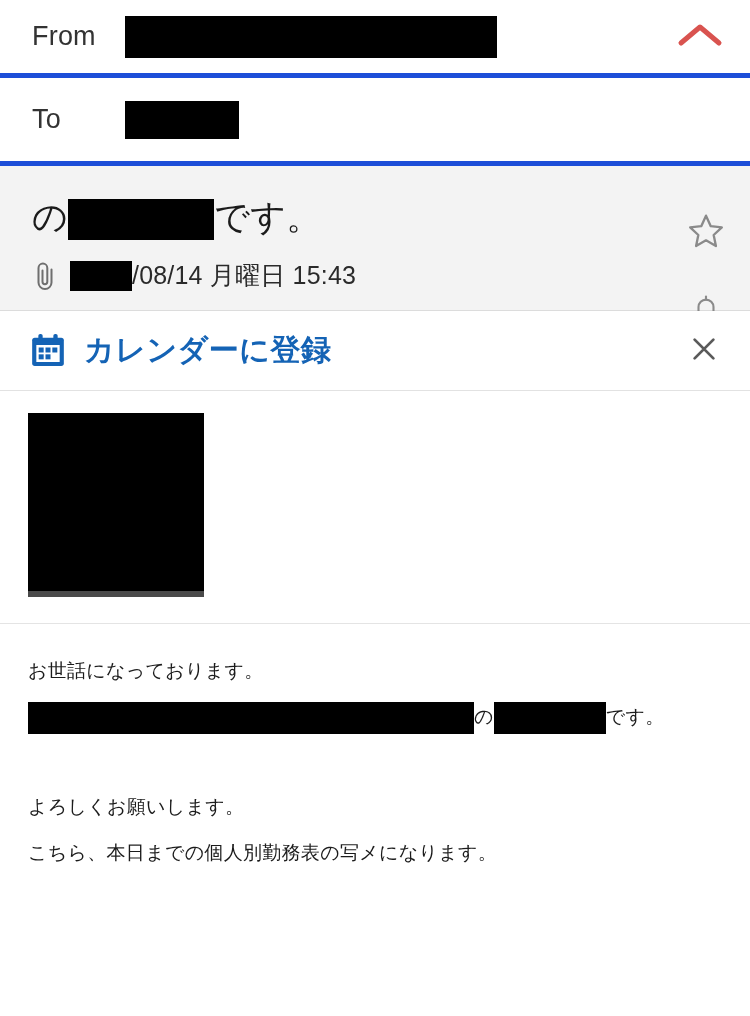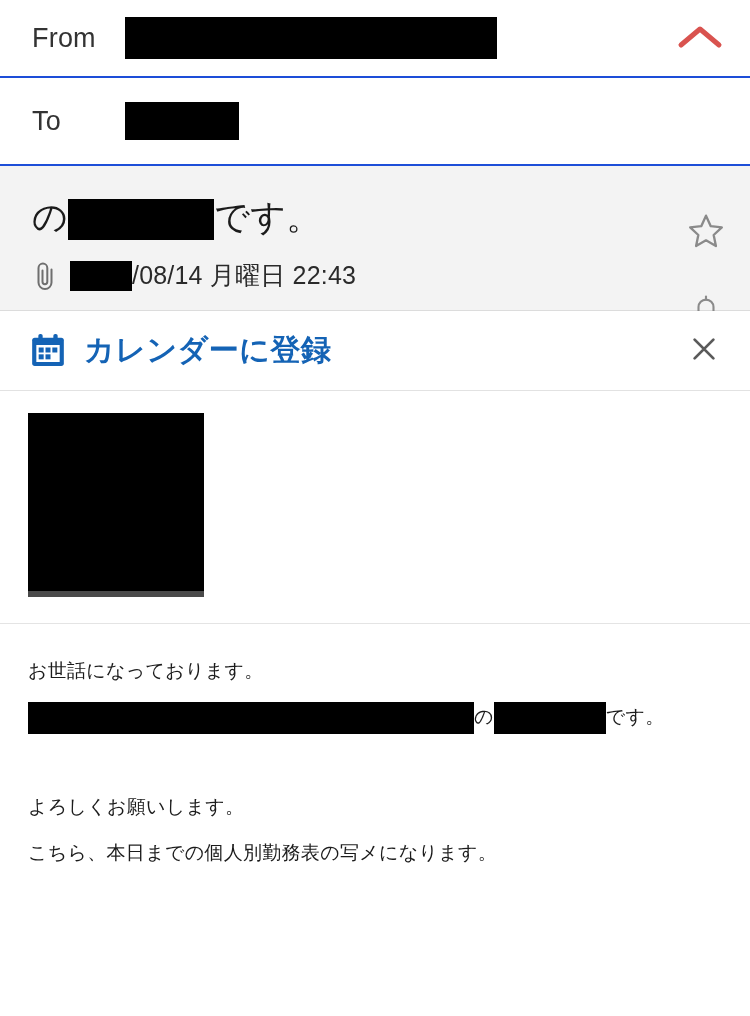--- a/index.html
+++ b/index.html
@@ -29,21 +29,21 @@
     line-height: 0;
   }
 
   
   .recipient-row {
     position: relative;
     display: flex;
     align-items: center;
     width: 750px;
     padding: 0 24px 0 32px;
-    border-bottom: 2px solid #1d4ed8;
+    border-bottom: 5px solid #1d4ed8;
     background: #ffffff;
   }
   .row-from { height: 78px; }
   .row-to   { height: 88px; }
 
   .recipient-label {
     font-size: 27px;
     color: #333333;
     letter-spacing: 0.2px;
     width: 93px;
@@ -235,21 +235,21 @@
       <span>の</span><span class="redact redact-subj-2"></span><span>です。</span>
     </div>
 
     <div class="meta-line">
       <span class="clip-icon">
         <svg width="26" height="30" viewBox="0 0 26 30" fill="none" xmlns="http://www.w3.org/2000/svg">
           <path d="M19.5 8.5 L19.5 21.5 a6.5 6.5 0 0 1 -13 0 L6.5 7 a4.4 4.4 0 0 1 8.8 0 L15.3 20.8 a2.4 2.4 0 0 1 -4.8 0 L10.5 9.5" stroke="#6f6f6f" stroke-width="2" stroke-linecap="round" stroke-linejoin="round"></path>
         </svg>
       </span>
       <span class="redact redact-date"></span>
-        <span class="meta-text">/08/14 月曜日 22:43</span>
+        <span class="meta-text">/08/14 月曜日 15:43</span>
     </div>
 
     <div class="subject-actions">
       <button class="icon-btn">
         <span>
           <svg width="40" height="40" viewBox="0 0 24 24" fill="none" xmlns="http://www.w3.org/2000/svg">
             <path d="M12 2.8 L14.85 9.1 L21.5 9.85 L16.6 14.4 L17.95 21 L12 17.6 L6.05 21 L7.4 14.4 L2.5 9.85 L9.15 9.1 Z" stroke="#8a8a8a" stroke-width="1.4" stroke-linejoin="round" fill="none"></path>
           </svg>
         </span>
       </button>

